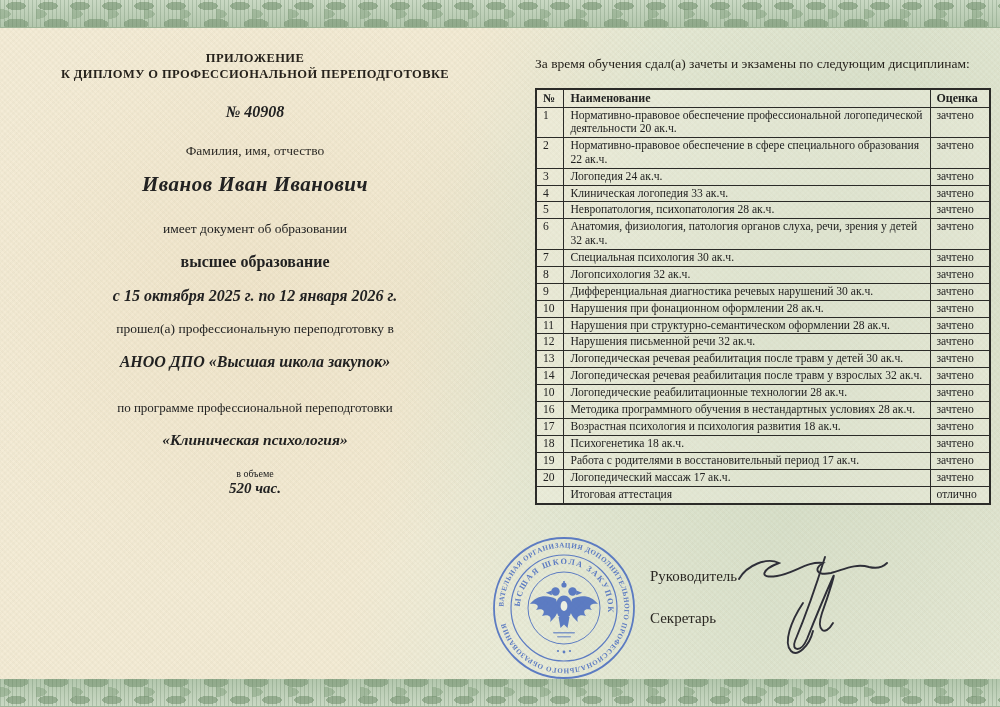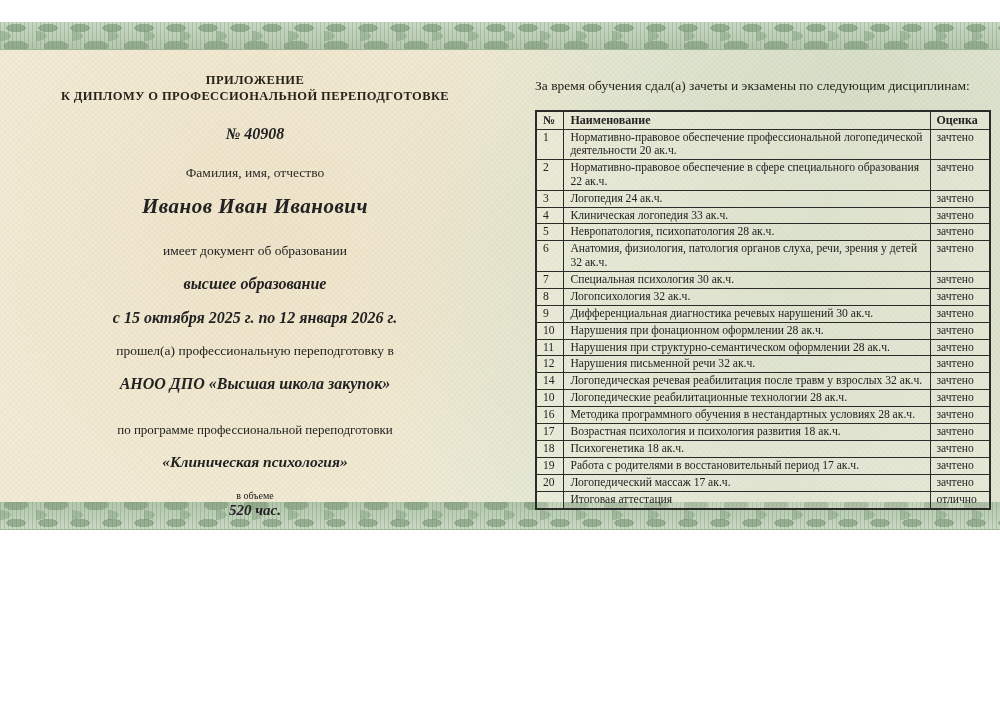--- a/index.html
+++ b/index.html
@@ -1,27 +1,26 @@
 <!DOCTYPE html>
 <html><head>
 <meta charset="utf-8">
 <style>
   * { margin:0; padding:0; box-sizing:border-box; }
   html,body { width:1000px; height:707px; }
   body { font-family:"Liberation Serif","DejaVu Serif",serif; color:#222; }
 
   .page {
-    position:relative; width:1000px; height:508px; overflow:hidden;
+    position:relative; width:1000px; height:707px; overflow:hidden;
     background:
       radial-gradient(circle at 78% 45%, rgba(150,175,140,.18) 0, rgba(150,175,140,.10) 220px, transparent 420px),
       radial-gradient(circle at 25% 42%, rgba(205,170,110,.10) 0, transparent 300px),
       repeating-linear-gradient(45deg, rgba(180,160,120,.05) 0 2px, transparent 2px 4px),
       repeating-linear-gradient(-45deg, rgba(160,170,140,.05) 0 2px, transparent 2px 4px),
       linear-gradient(103deg, #f4ecd7 0%, #f3ebd5 42%, #e9ecd9 58%, #e0e6d2 78%, #e6e9d6 100%);
-    margin-top: 22px;
   }
 
   
   .border-strip {
     position:absolute; left:0; width:1000px; height:28px;
     background-image:
       radial-gradient(ellipse 16px 7px at 16px 6px,  rgba(110,140,105,.55) 0 60%, transparent 61%),
       radial-gradient(ellipse 18px 8px at 0px  14px, rgba(125,155,120,.45) 0 60%, transparent 61%),
       radial-gradient(ellipse 20px 9px at 16px 24px, rgba(110,140,105,.50) 0 60%, transparent 61%),
       repeating-linear-gradient(90deg, rgba(90,120,90,.25) 0 1px, transparent 1px 4px),
@@ -31,21 +30,21 @@
   .border-strip.top { top:0; border-bottom:1px solid #9db497; }
   .border-strip.bottom { bottom:0; border-top:1px solid #9db497; transform:scaleY(-1); }
 
   
   .left-col { position:absolute; left:40px; top:50px; width:430px; text-align:center; }
   .t-caps   { font-weight:bold; font-size:12.5px; letter-spacing:.4px; line-height:1.3; color:#26221c; }
   .t-num    { margin-top:20px; font-weight:bold; font-style:italic; font-size:16px; }
   .t-label  { margin-top:22px; font-size:13.5px; color:#2c2a25; }
   .t-name   { margin-top:13px; font-weight:bold; font-style:italic; font-size:21px; letter-spacing:.5px; }
   .t-label2 { margin-top:24px; font-size:13.5px; }
-  .t-bold   { margin-top:16px; font-weight:bold; font-style:italic; font-size:16px; }
+  .t-bold   { margin-top:16px; font-weight:bold; font-size:16px; }
   .t-dates  { margin-top:16px; font-weight:bold; font-style:italic; font-size:16px; }
   .t-plain  { margin-top:16px; font-size:13.5px; }
   .t-org    { margin-top:16px; font-weight:bold; font-style:italic; font-size:16px; }
   .t-prog-l { margin-top:29px; font-size:13px; }
   .t-prog   { margin-top:15px; font-weight:bold; font-style:italic; font-size:15.5px; }
   .t-vol-l  { margin-top:19px; font-size:10px; }
   .t-vol    { margin-top:1px; font-weight:bold; font-style:italic; font-size:15px; }
 
   
   .right-col { position:absolute; left:535px; top:55px; width:457px; }
@@ -162,20 +161,25 @@
       <td>зачтено</td>
     </tr>
           <tr>
       <td>11</td>
       <td>Нарушения при структурно-семантическом оформлении 28 ак.ч.</td>
       <td>зачтено</td>
     </tr>
           <tr>
       <td>12</td>
       <td>Нарушения письменной речи 32 ак.ч.</td>
+      <td>зачтено</td>
+    </tr>
+          <tr>
+      <td>13</td>
+      <td>Логопедическая речевая реабилитация после травм у детей 30 ак.ч.</td>
       <td>зачтено</td>
     </tr>
           <tr>
       <td>14</td>
       <td>Логопедическая речевая реабилитация после травм у взрослых 32 ак.ч.</td>
       <td>зачтено</td>
     </tr>
           <tr>
       <td>10</td>
       <td>Логопедические реабилитационные технологии 28 ак.ч.</td>

